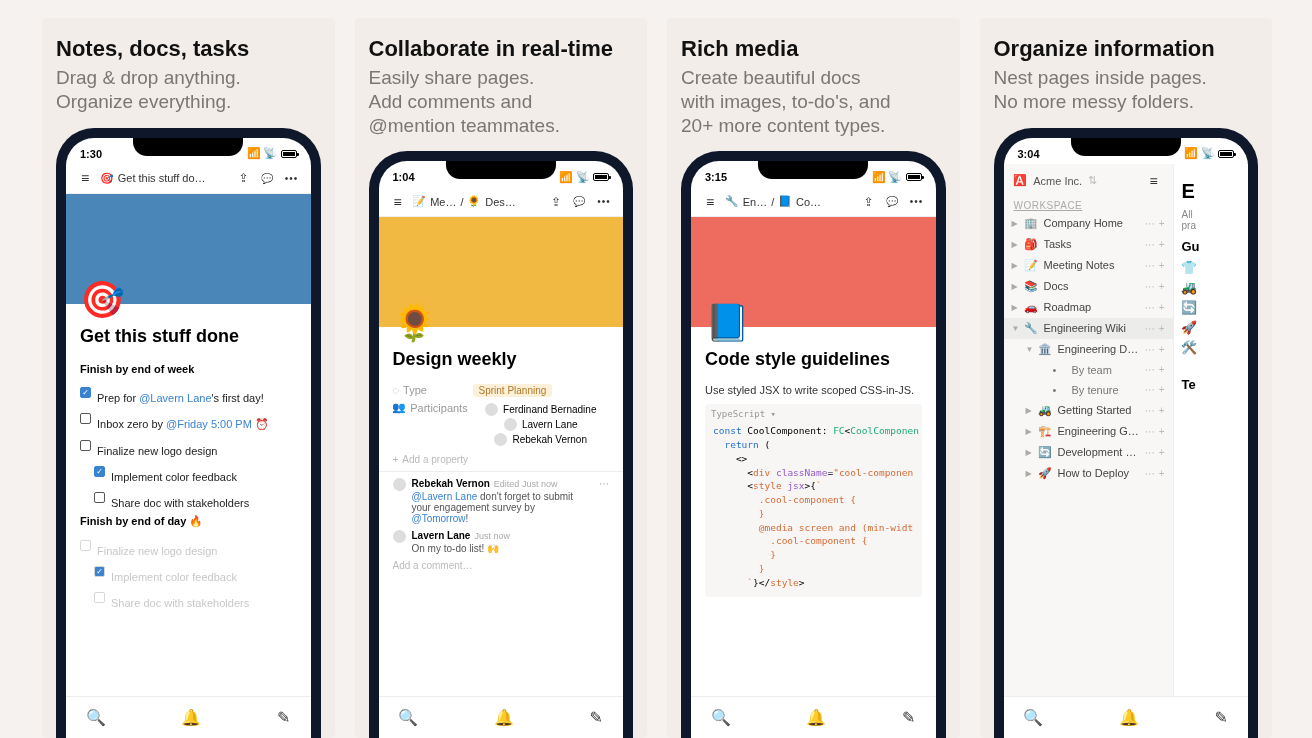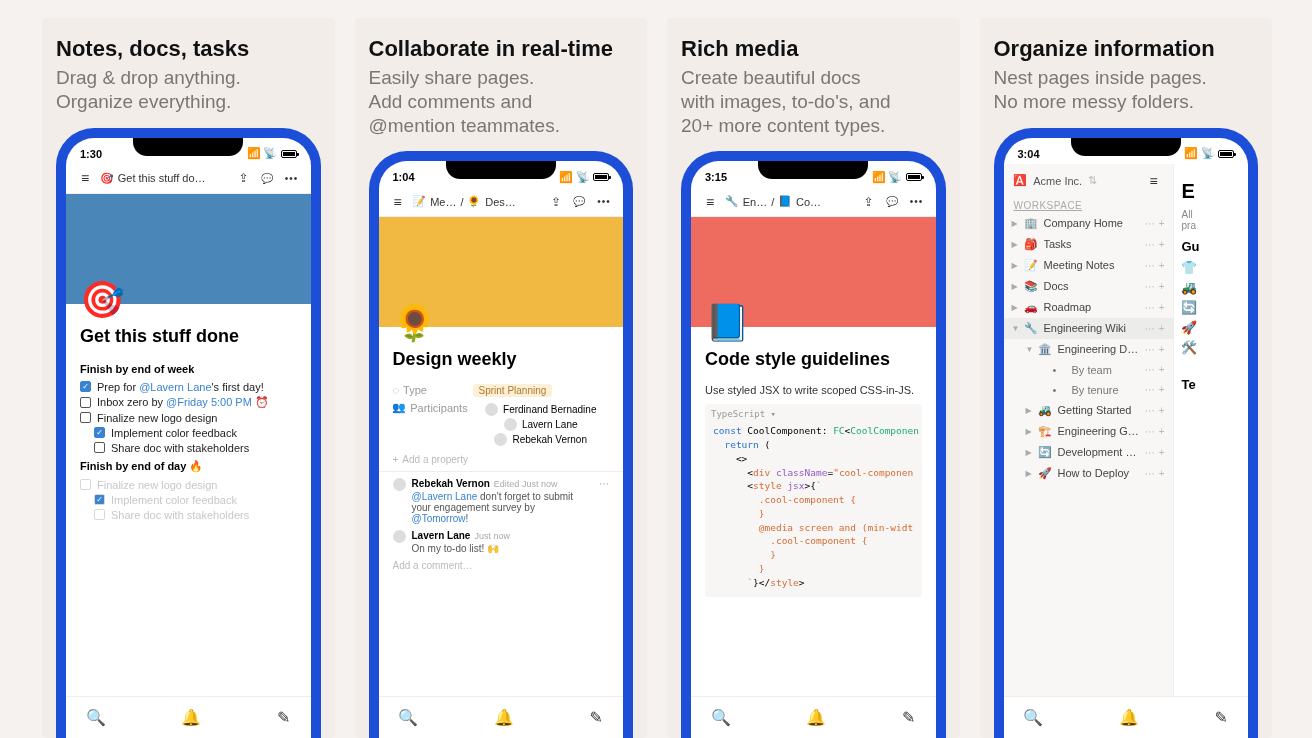--- a/index.html
+++ b/index.html
@@ -33,21 +33,21 @@
   }
   .panel-sub {
     font-size: 19px;
     color: #7a7774;
     line-height: 1.25;
     margin-bottom: 14px;
     white-space: pre-line;
   }
   
   .phone {
-    background: #1d4ed8;
+    background: #0f172a;
     border-radius: 38px 38px 0 0;
     padding: 10px 10px 0 10px;
     width: 100%;
     flex: 1;
     display: flex;
     flex-direction: column;
   }
   .screen {
     background: #fff;
     border-radius: 28px 28px 0 0;
@@ -117,21 +117,21 @@
     font-weight: 700;
     padding: 4px 14px 10px 14px;
   }
 
   .content { flex:1; overflow:hidden; font-size: 11px; padding: 0 14px;}
   .subhead { font-size: 11px; font-weight:700; margin: 6px 0 6px 0;}
   .todo-row { display:flex; align-items:center; gap:6px; margin:3px 0;}
   .todo-row.indent { margin-left: 14px;}
   .cb { width:11px; height:11px; border:1.5px solid #555; border-radius:2px; display:inline-flex; align-items:center; justify-content:center; font-size:8px;}
   .cb.checked { background:#3a83d1; border-color:#3a83d1; color:#fff;}
-  .todo-text { color:#222;}
+  .todo-text { color:#222;margin-top:11px;}
   .link { color:#3a83d1;}
   .faded .todo-text { color:#c8c8c8;}
   .faded .cb { border-color:#d8d8d8;}
 
   .prop-row { display:flex; align-items:flex-start; gap:10px; margin:4px 0; font-size:11px;}
   .prop-label { color:#999; width:70px; display:flex; align-items:center; gap:4px;}
   .prop-val { flex:1;}
   .tag { display:inline-block; background:#fdf0d8; color:#b07a2a; border-radius:3px; padding:1px 6px; font-size:10px;}
   .person { display:flex; align-items:center; gap:5px; font-size:10px; margin:2px 0;justify-content:center;}
   .avatar { width:13px;height:13px;border-radius:50%; background:#ddd; display:inline-block;}

